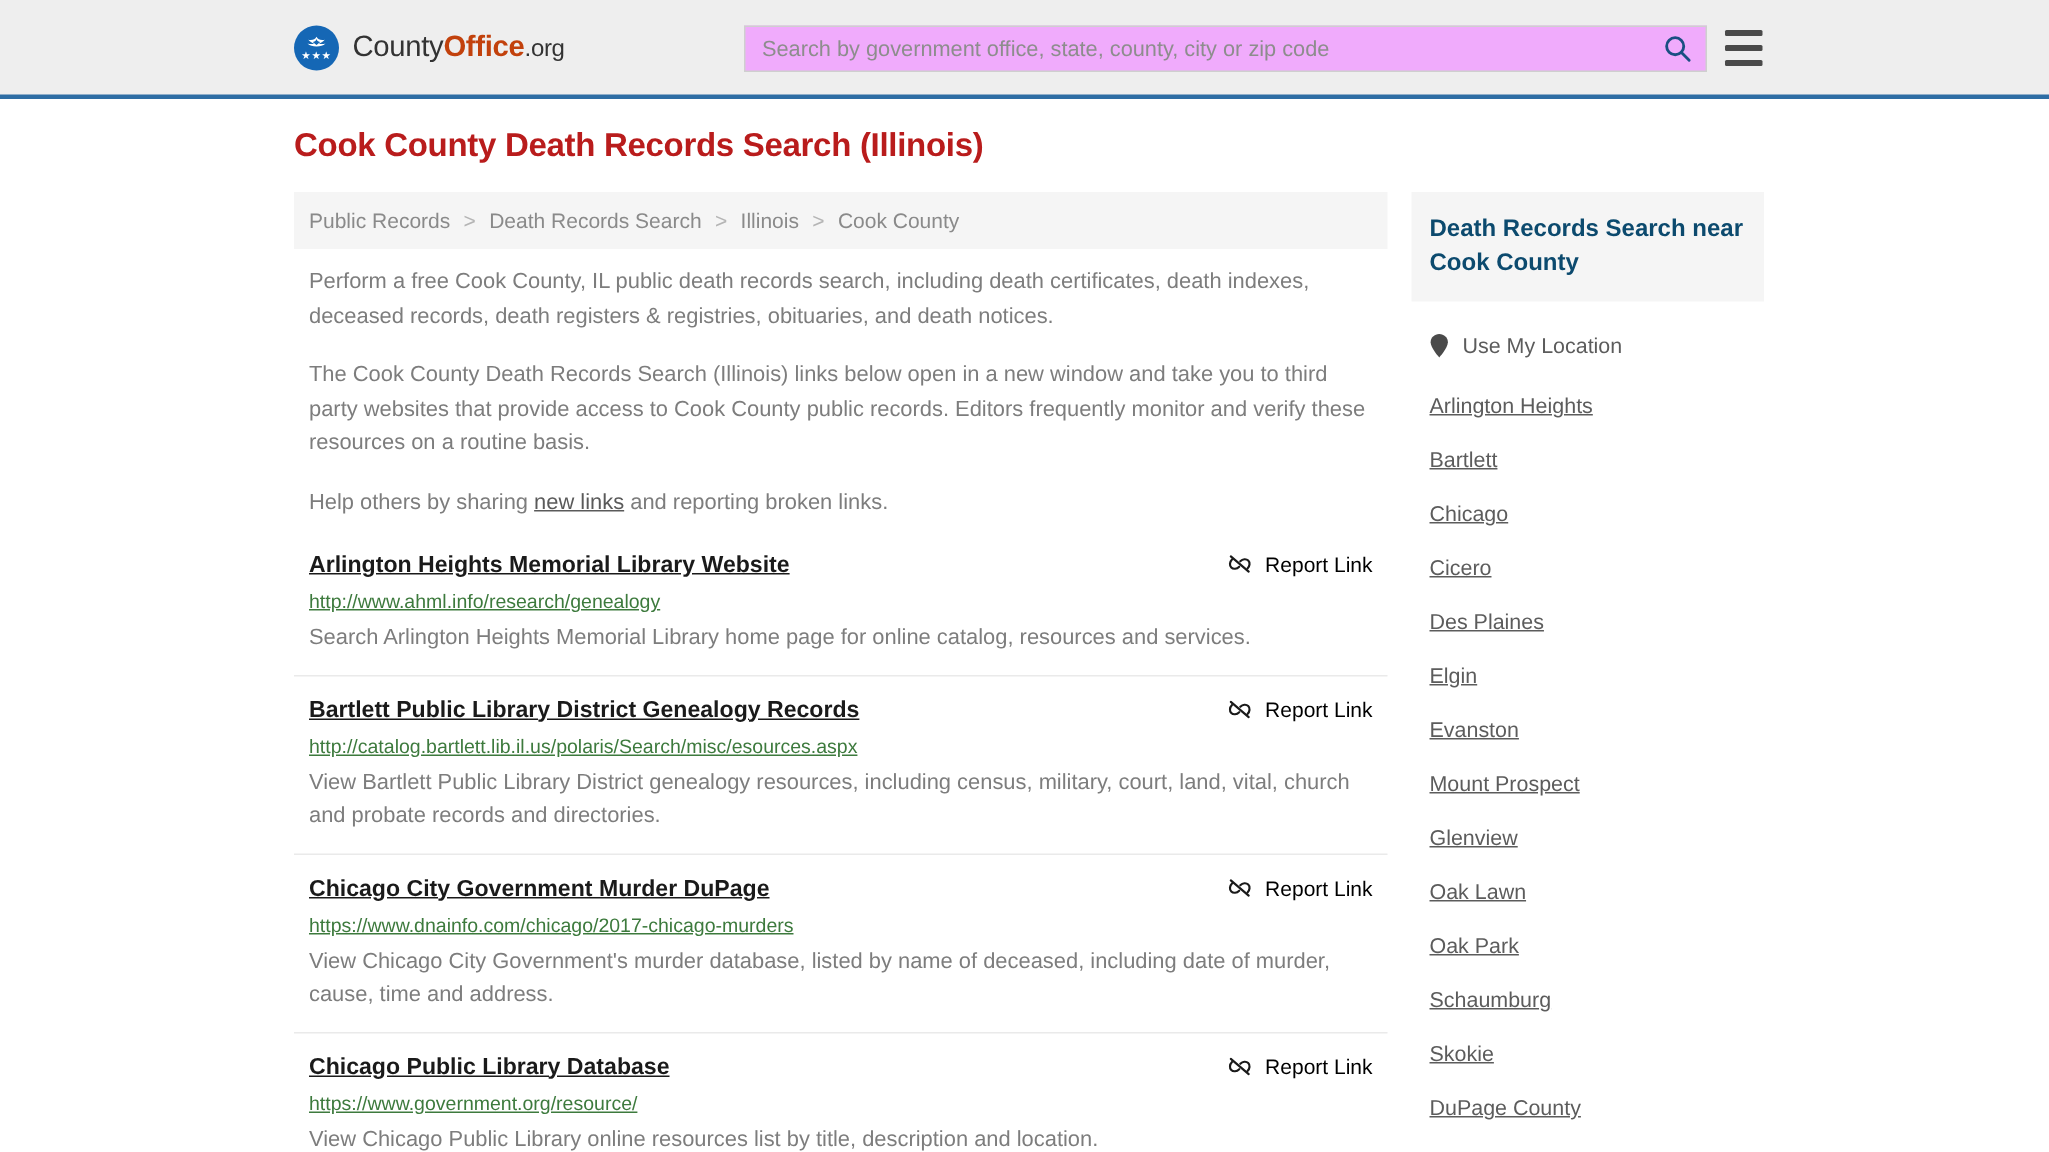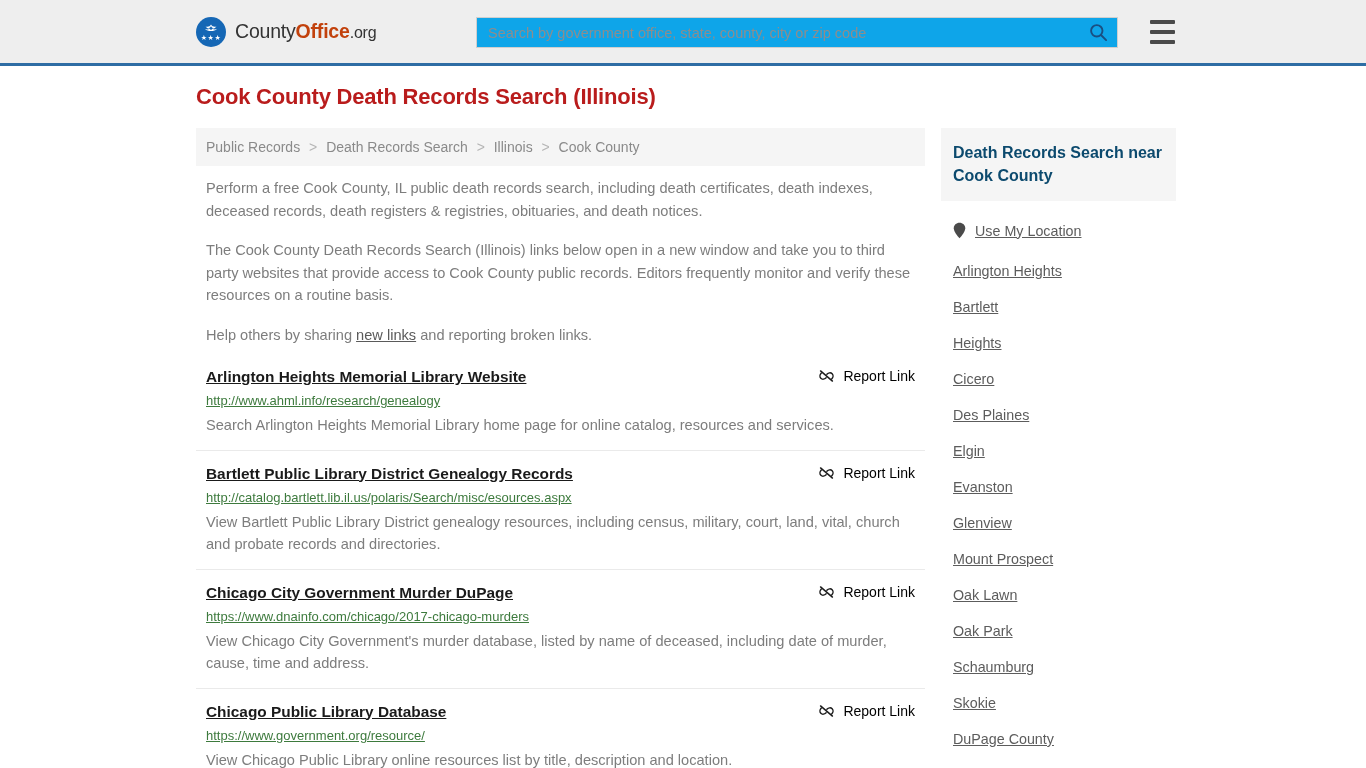--- a/index.html
+++ b/index.html
@@ -54,25 +54,25 @@
     font-size: 19.5px;
     letter-spacing: -0.2px;
     white-space: nowrap;
   }
   .brand-text .t-county { color: #333333; }
   .brand-text .t-office { color: #c2410c; font-weight: bold; }
   .brand-text .t-org { color: #333333; font-size: 16px; }
 
   .search-wrap {
     position: absolute;
-    left: 476px;
+    left: 496px;
     top: 17px;
     width: 642px;
     height: 31px;
-    background: #0ea5e9;
+    background: #f0abfc;
     border: 1px solid #cfcfcf;
     display: flex;
     align-items: center;
   }
   .search-input {
     flex: 1 1 auto;
     border: none;
     outline: none;
     background: transparent;
     font-family: "Liberation Sans", sans-serif;
@@ -235,21 +235,20 @@
   .use-location {
     display: flex;
     align-items: center;
     gap: 9px;
     margin: 21px 0 0 12px;
     cursor: pointer;
   }
   .use-location .ul-text {
     font-size: 14.3px;
     color: #5c5c5c;
-    text-decoration: underline;
   }
   .side-list {
     list-style: none;
     margin: 14px 0 0 0;
     padding: 0;
   }
   .side-list li { margin: 0; }
   .side-list a {
     display: inline-block;
     margin: 0 0 0 12px;
@@ -392,27 +391,27 @@
       <div class="use-location">
         <svg width="13" height="17" viewBox="0 0 14 18" xmlns="http://www.w3.org/2000/svg">
           <path d="M7 0.6 C3.5 0.6 0.8 3.2 0.8 6.5 C0.8 10.6 7 17.4 7 17.4 C7 17.4 13.2 10.6 13.2 6.5 C13.2 3.2 10.5 0.6 7 0.6 Z" fill="#4a4a4a"></path>
         </svg>
         <span class="ul-text">Use My Location</span>
       </div>
 
       <ul class="side-list">
         <li><a href="#">Arlington Heights</a></li>
         <li><a href="#">Bartlett</a></li>
-        <li><a href="#">Heights</a></li>
+        <li><a href="#">Chicago</a></li>
         <li><a href="#">Cicero</a></li>
         <li><a href="#">Des Plaines</a></li>
         <li><a href="#">Elgin</a></li>
         <li><a href="#">Evanston</a></li>
+        <li><a href="#">Mount Prospect</a></li>
         <li><a href="#">Glenview</a></li>
-        <li><a href="#">Mount Prospect</a></li>
         <li><a href="#">Oak Lawn</a></li>
         <li><a href="#">Oak Park</a></li>
         <li><a href="#">Schaumburg</a></li>
         <li><a href="#">Skokie</a></li>
         <li><a href="#">DuPage County</a></li>
         <li><a href="#">Lake County</a></li>
       </ul>
     </aside>
 
   </div>

